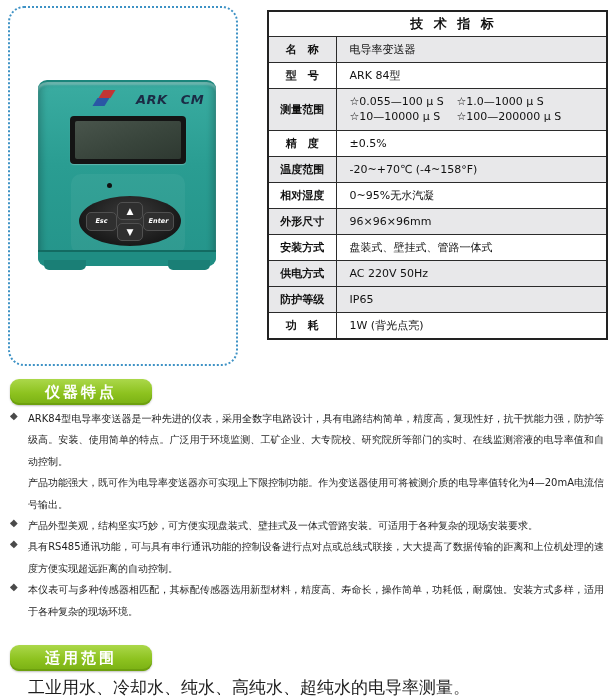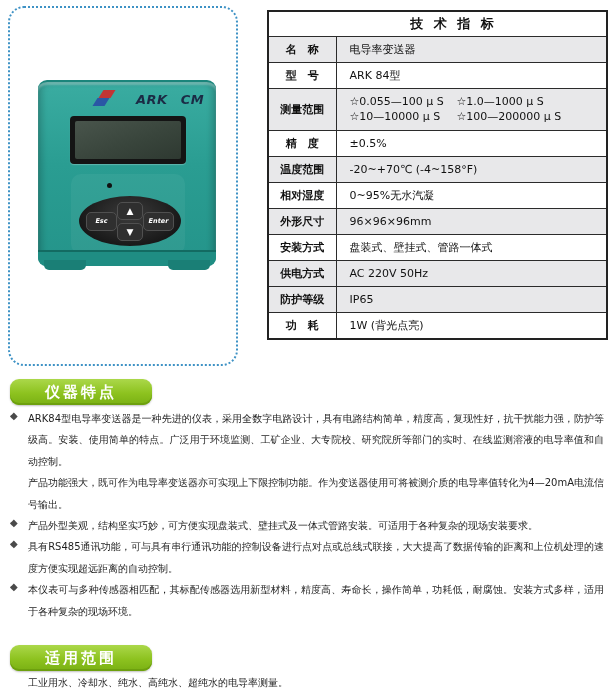--- a/index.html
+++ b/index.html
@@ -63,21 +63,21 @@
   .badge { position:absolute; left:10px; width:142px; height:26px; line-height:26px;
     text-align:center; color:#fff; font-size:15px; font-weight:bold; letter-spacing:3px;
     background:linear-gradient(180deg,#abd84a 0%, #8dc21f 55%, #79b013 100%);
     border-radius:9px; box-shadow:inset 0 -2px 0 #6da00e, 0 1px 2px rgba(0,0,0,.25); }
   #features-badge { top:379px; }
   #scope-badge { top:645px; }
   .features-list { position:absolute; left:10px; top:408px; width:594px; }
   .feat { position:relative; padding-left:18px; }
   .feat .bullet { position:absolute; left:0; top:2px; font-size:10px; color:#4a4a4a; }
   .feat p { font-size:10px; line-height:21.4px; color:#1e1e1e; text-align:justify; }
-  .scope-text { position:absolute; left:28px; top:676px; font-size:10px; color:#1e1e1e; }
+  .scope-text { position:absolute; left:28px; top:676px; font-size:17px; color:#1e1e1e; }
 </style>
 </head>
 <body>
 
 <div class="page">
 
   <div class="product-box">
     <div class="device">
       <span class="logo">
         <i class="stripe red"></i>

